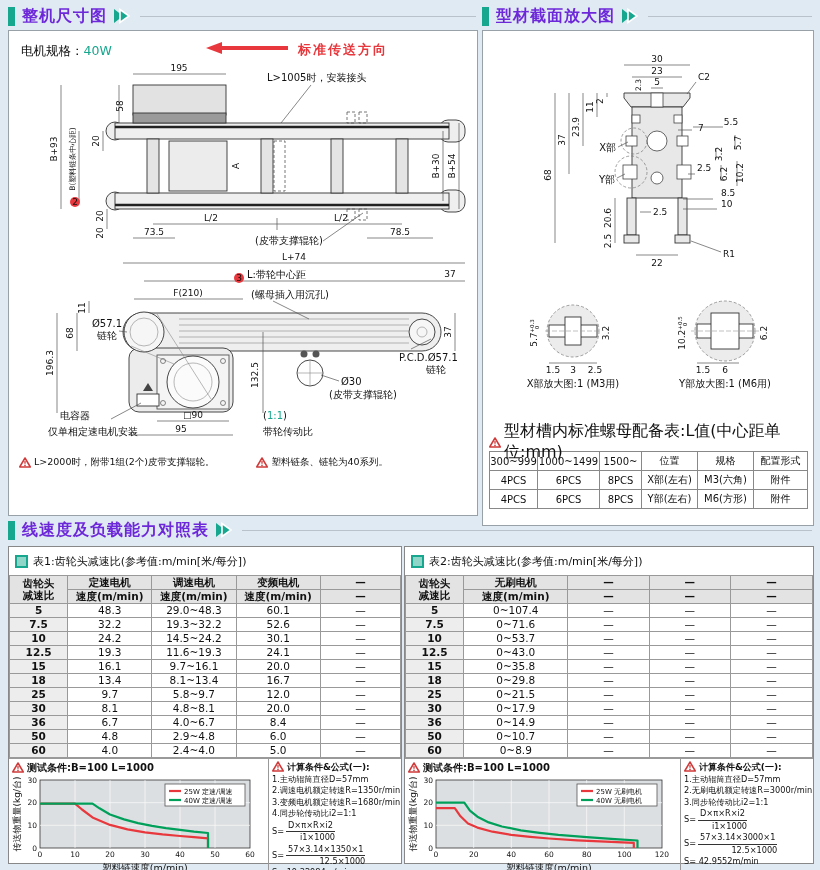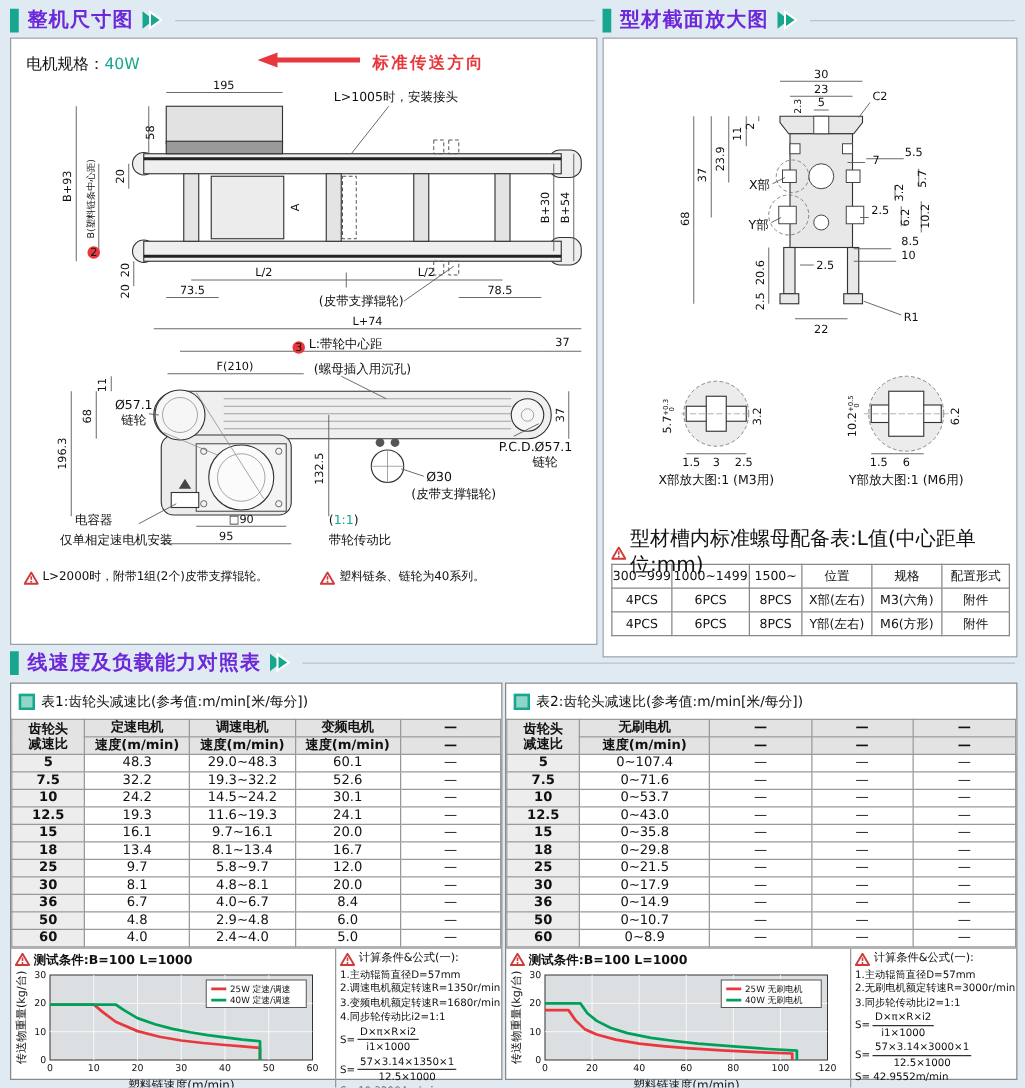--- a/index.html
+++ b/index.html
@@ -33,23 +33,23 @@
   .tbl-title{display:flex;align-items:center;height:28px;padding-left:6px;font-size:11px}
   .chk{width:9px;height:9px;border:2px solid #17a78e;background:#8fd6c9;margin-right:5px;flex:none}
   .spd{border-collapse:collapse;width:100%;table-layout:fixed}
   .spd th,.spd td{border:1px solid #999;font-size:10.5px;text-align:center;padding:0;height:13px;line-height:1.1}
   .spd th{background:#e3e3e3;font-weight:bold}
   .spd td.rowhead{background:#ededed;font-weight:bold}
   .under{display:flex;border-top:1px solid #999;height:116px}
   .chart-cell{border-right:1px solid #999;padding:1px 0 0 3px;flex:none}
   .test-row{display:flex;align-items:center;font-size:10px;height:15px;font-weight:bold}
   .calc-cell{flex:1;padding:2px 3px;font-size:8.2px;line-height:1.4;overflow:hidden}
-  .calc-title{display:flex;align-items:center;font-weight:normal;font-size:9px}
+  .calc-title{display:flex;align-items:flex-start;font-weight:bold;font-size:9px}
   .calc-line{white-space:nowrap}
-  .frac{display:inline-block;text-align:center;vertical-align:middle;margin-left:2px}
+  .frac{display:inline-block;text-align:right;vertical-align:middle;margin-left:2px}
   .frac .num{display:block;border-bottom:1px solid #333;padding:0 2px}
   .frac .den{display:block}
 </style>
 </head>
 <body>
 
 <div class="sec-header" style="left:8px;top:4px;width:468px">
   <span class="sec-bar"></span>
   <span class="sec-title">整机尺寸图</span>
   <svg class="sec-arrow" width="20" height="16">

